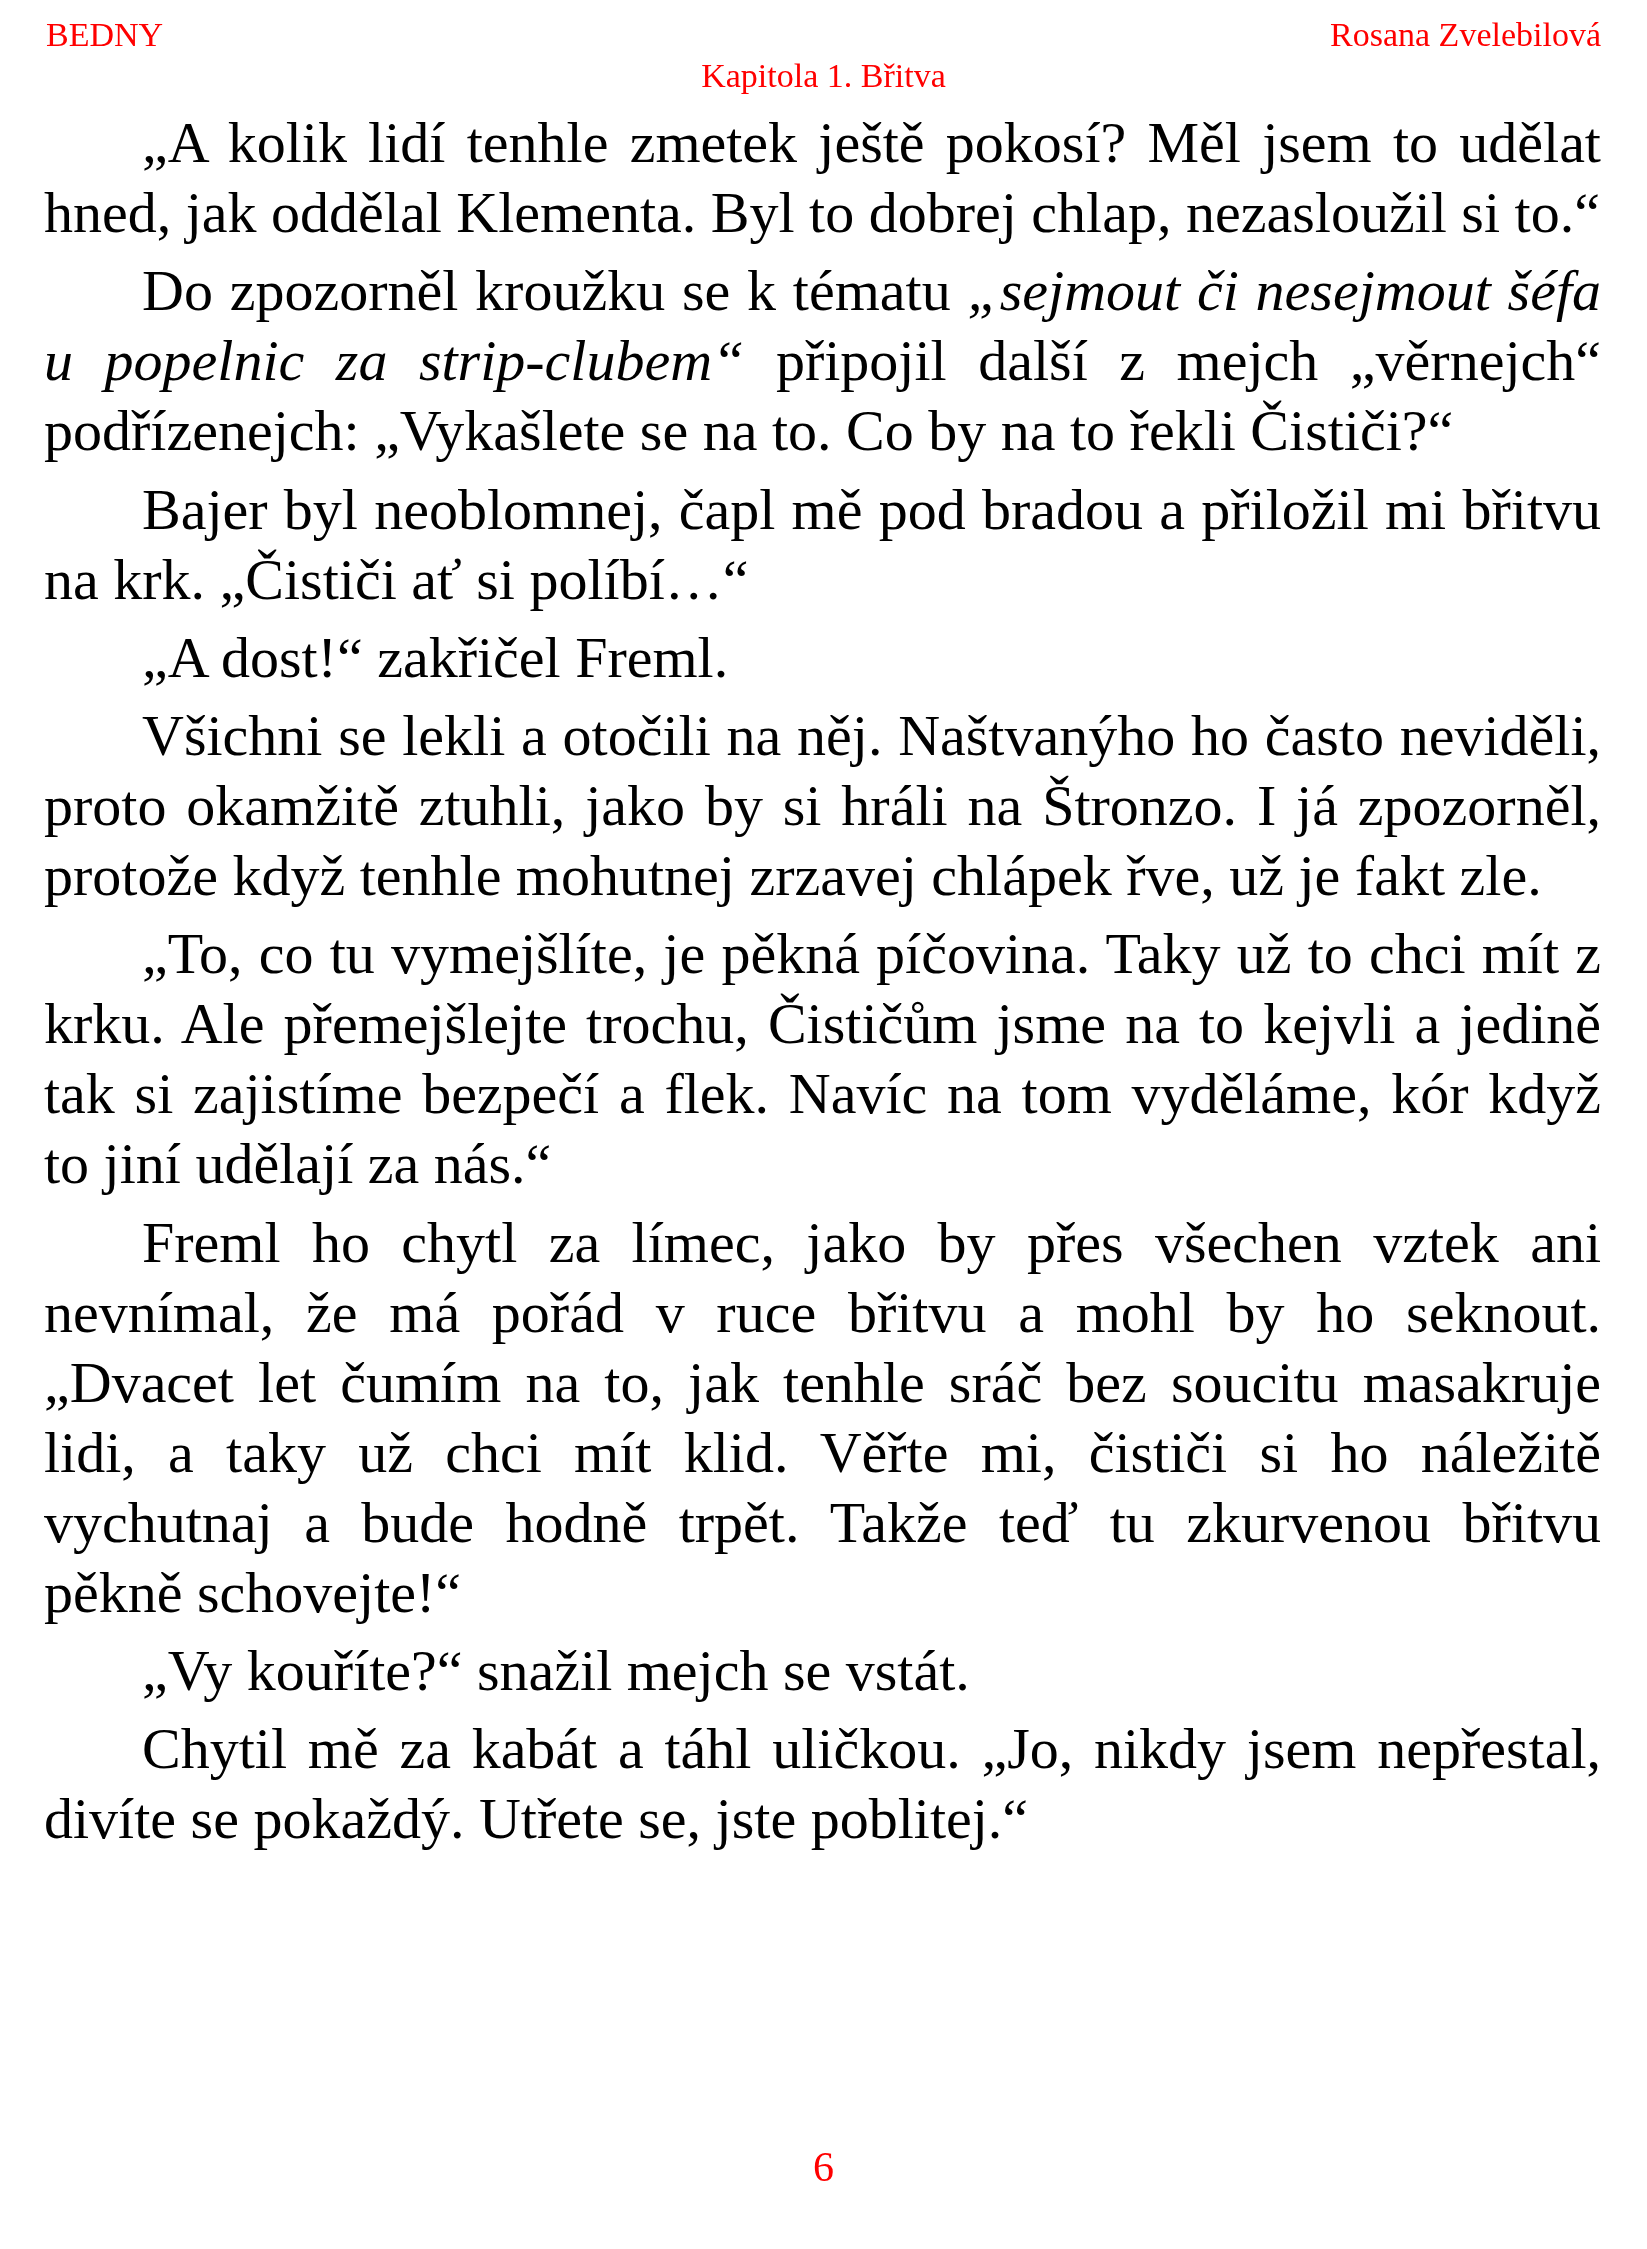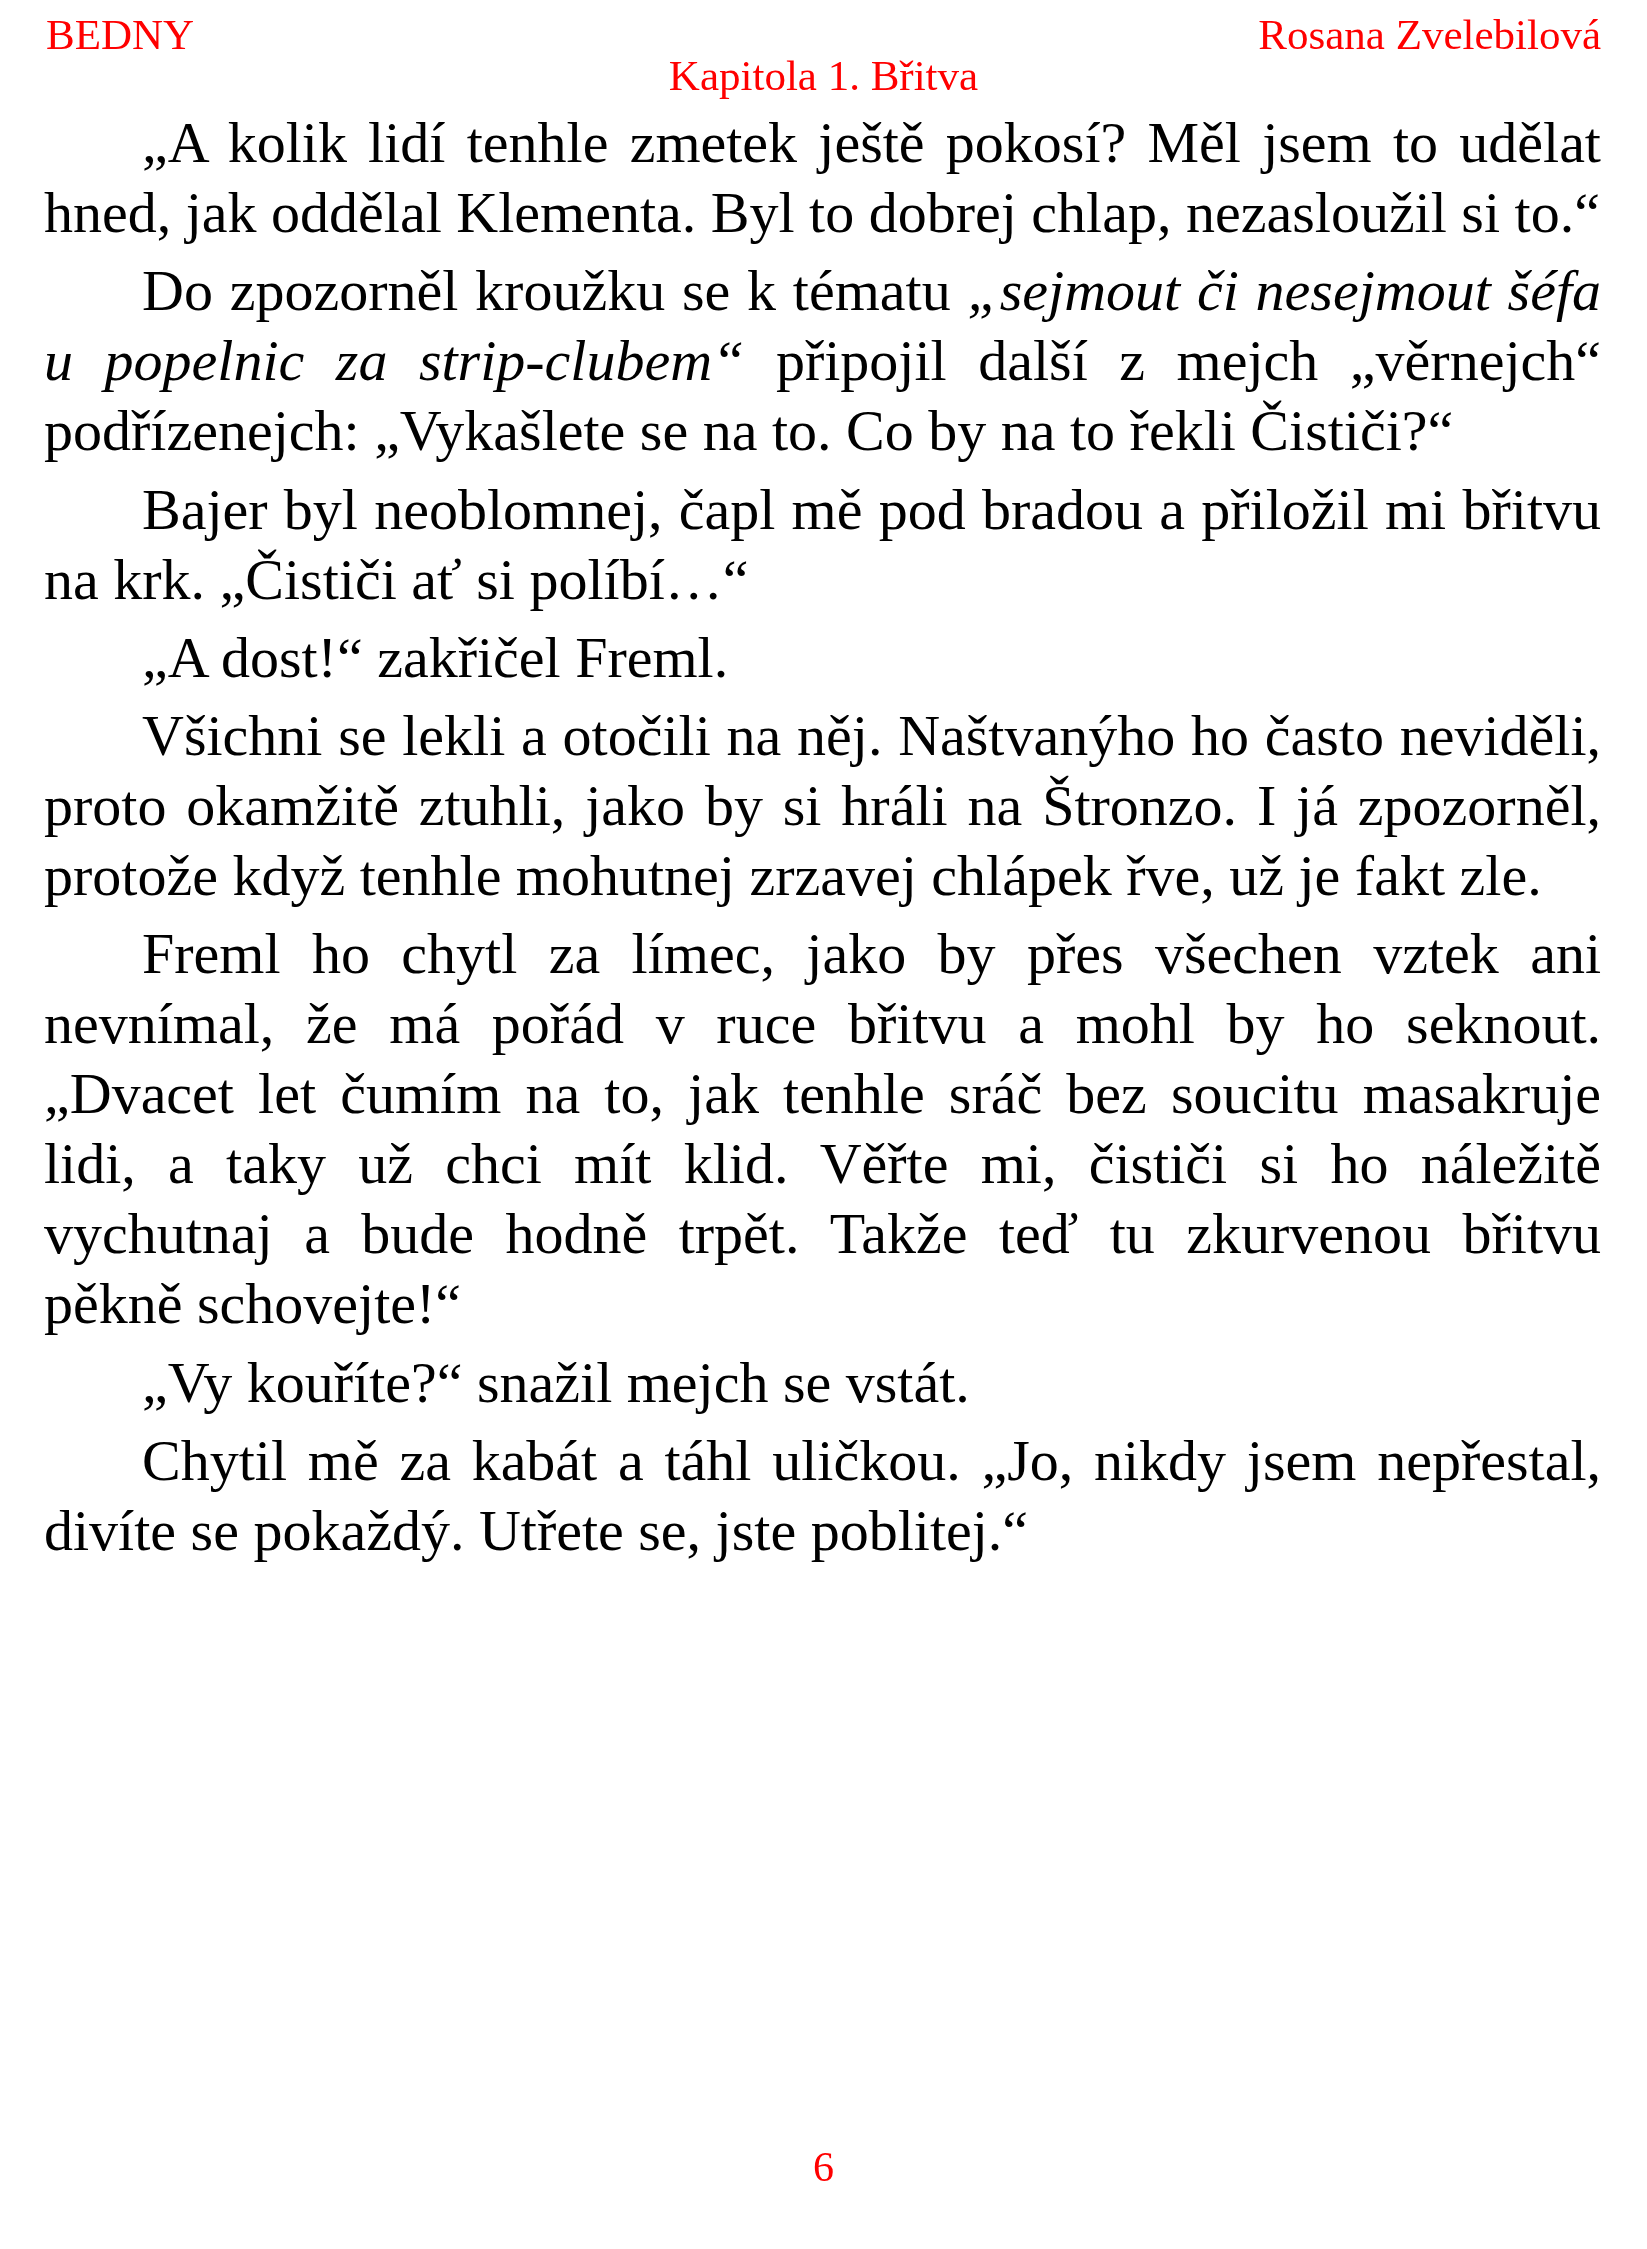--- a/index.html
+++ b/index.html
@@ -13,21 +13,21 @@
     font-family: "Liberation Serif", "DejaVu Serif", serif;
     overflow: hidden;
   }
 
   .running-header {
     position: absolute;
     top: 9.7px;
     left: 46px;
     right: 46px;
     height: 50px;
-    font-size: 43px;
+    font-size: 34px;
     line-height: 50px;
     color: #ff0000;
     white-space: nowrap;
   }
   .running-header .hdr-left   { position: absolute; left: 0; top: 0; }
   .running-header .hdr-center { position: absolute; left: 50%; top: 0; transform: translateX(-50%); margin-top: 41px; }
   .running-header .hdr-right  { position: absolute; right: 0; top: 0; }
 
   .body-text {
     position: absolute;
@@ -66,20 +66,21 @@
     <span class="hdr-center">Kapitola 1. Břitva</span>
     <span class="hdr-right">Rosana Zvelebilová</span>
   </div>
 
   <div class="body-text">
     <p class="para"><span>„A kolik lidí tenhle zmetek ještě pokosí? Měl jsem to udělat hned, jak oddělal Klementa. Byl to dobrej chlap, nezasloužil si to.“</span></p>
     <p class="para"><span>Do zpozorněl kroužku se k tématu </span><em>„sejmout či nesejmout šéfa u popelnic za strip-clubem“</em><span> připojil další z mejch „věrnejch“ podřízenejch: „Vykašlete se na to. Co by na to řekli Čističi?“</span></p>
     <p class="para"><span>Bajer byl neoblomnej, čapl mě pod bradou a přiložil mi břitvu na krk. „Čističi ať si políbí…“</span></p>
     <p class="para"><span>„A dost!“ zakřičel Freml.</span></p>
     <p class="para"><span>Všichni se lekli a otočili na něj. Naštvanýho ho často neviděli, proto okamžitě ztuhli, jako by si hráli na Štronzo. I já zpozorněl, protože když tenhle mohutnej zrzavej chlápek řve, už je fakt zle.</span></p>
+    <p class="para"><span>„To, co tu vymejšlíte, je pěkná píčovina. Taky už to chci mít z krku. Ale přemejšlejte trochu, Čističům jsme na to kejvli a jedině tak si zajistíme bezpečí a flek. Navíc na tom vyděláme, kór když to jiní udělají za nás.“</span></p>
     <p class="para"><span>Freml ho chytl za límec, jako by přes všechen vztek ani nevnímal, že má pořád v ruce břitvu a mohl by ho seknout. „Dvacet let čumím na to, jak tenhle sráč bez soucitu masakruje lidi, a taky už chci mít klid. Věřte mi, čističi si ho náležitě vychutnaj a bude hodně trpět. Takže teď tu zkurvenou břitvu pěkně schovejte!“</span></p>
     <p class="para"><span>„Vy kouříte?“ snažil mejch se vstát.</span></p>
     <p class="para"><span>Chytil mě za kabát a táhl uličkou. „Jo, nikdy jsem nepřestal, divíte se pokaždý. Utřete se, jste poblitej.“</span></p>
   </div>
 
   <div class="page-footer">
     <span>6</span>
   </div>
 
 </div>

